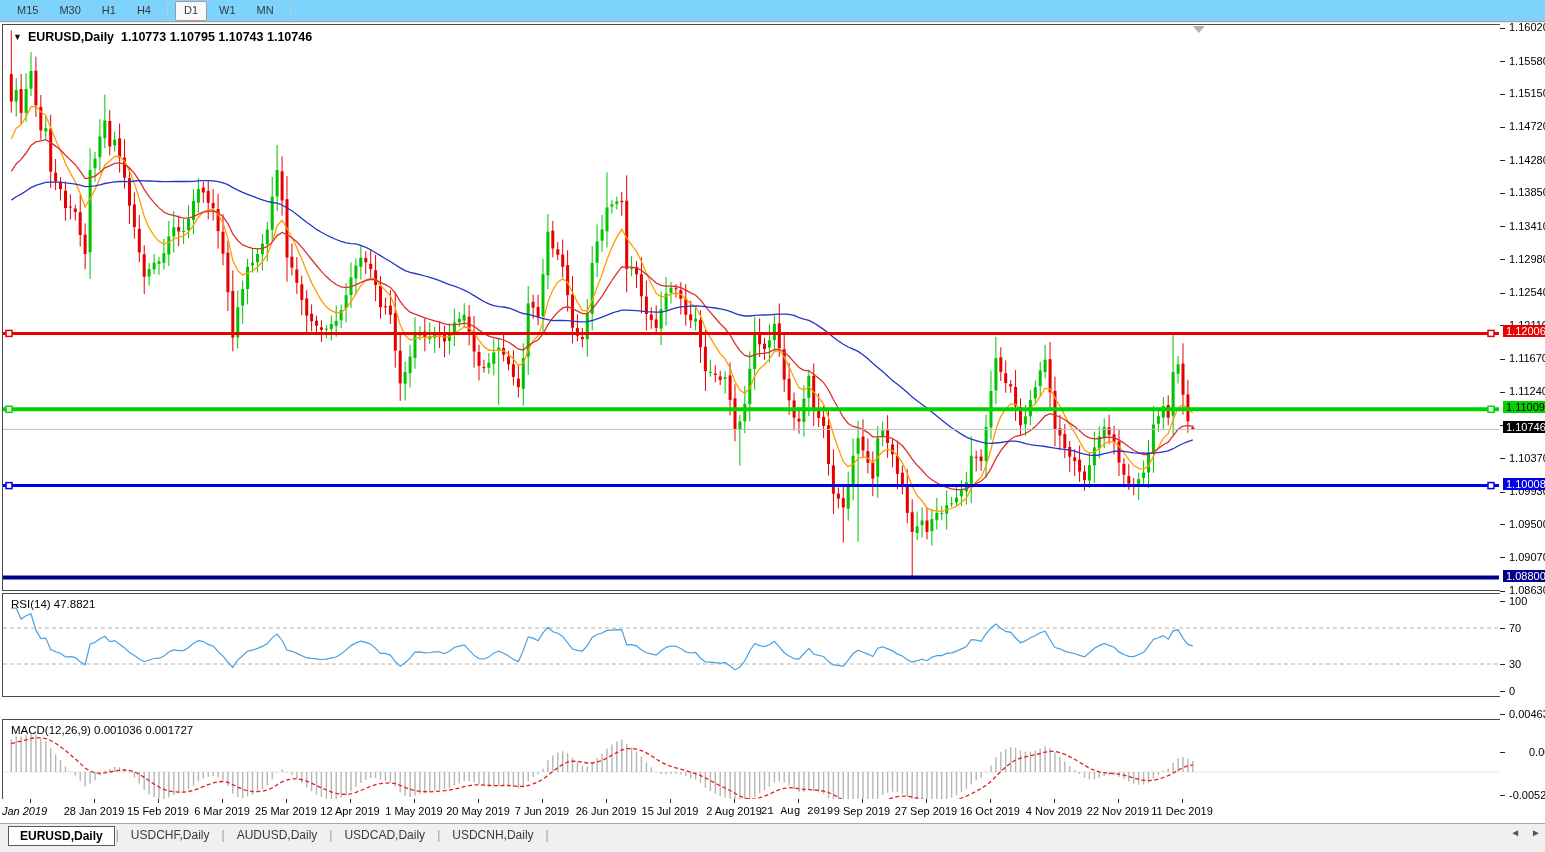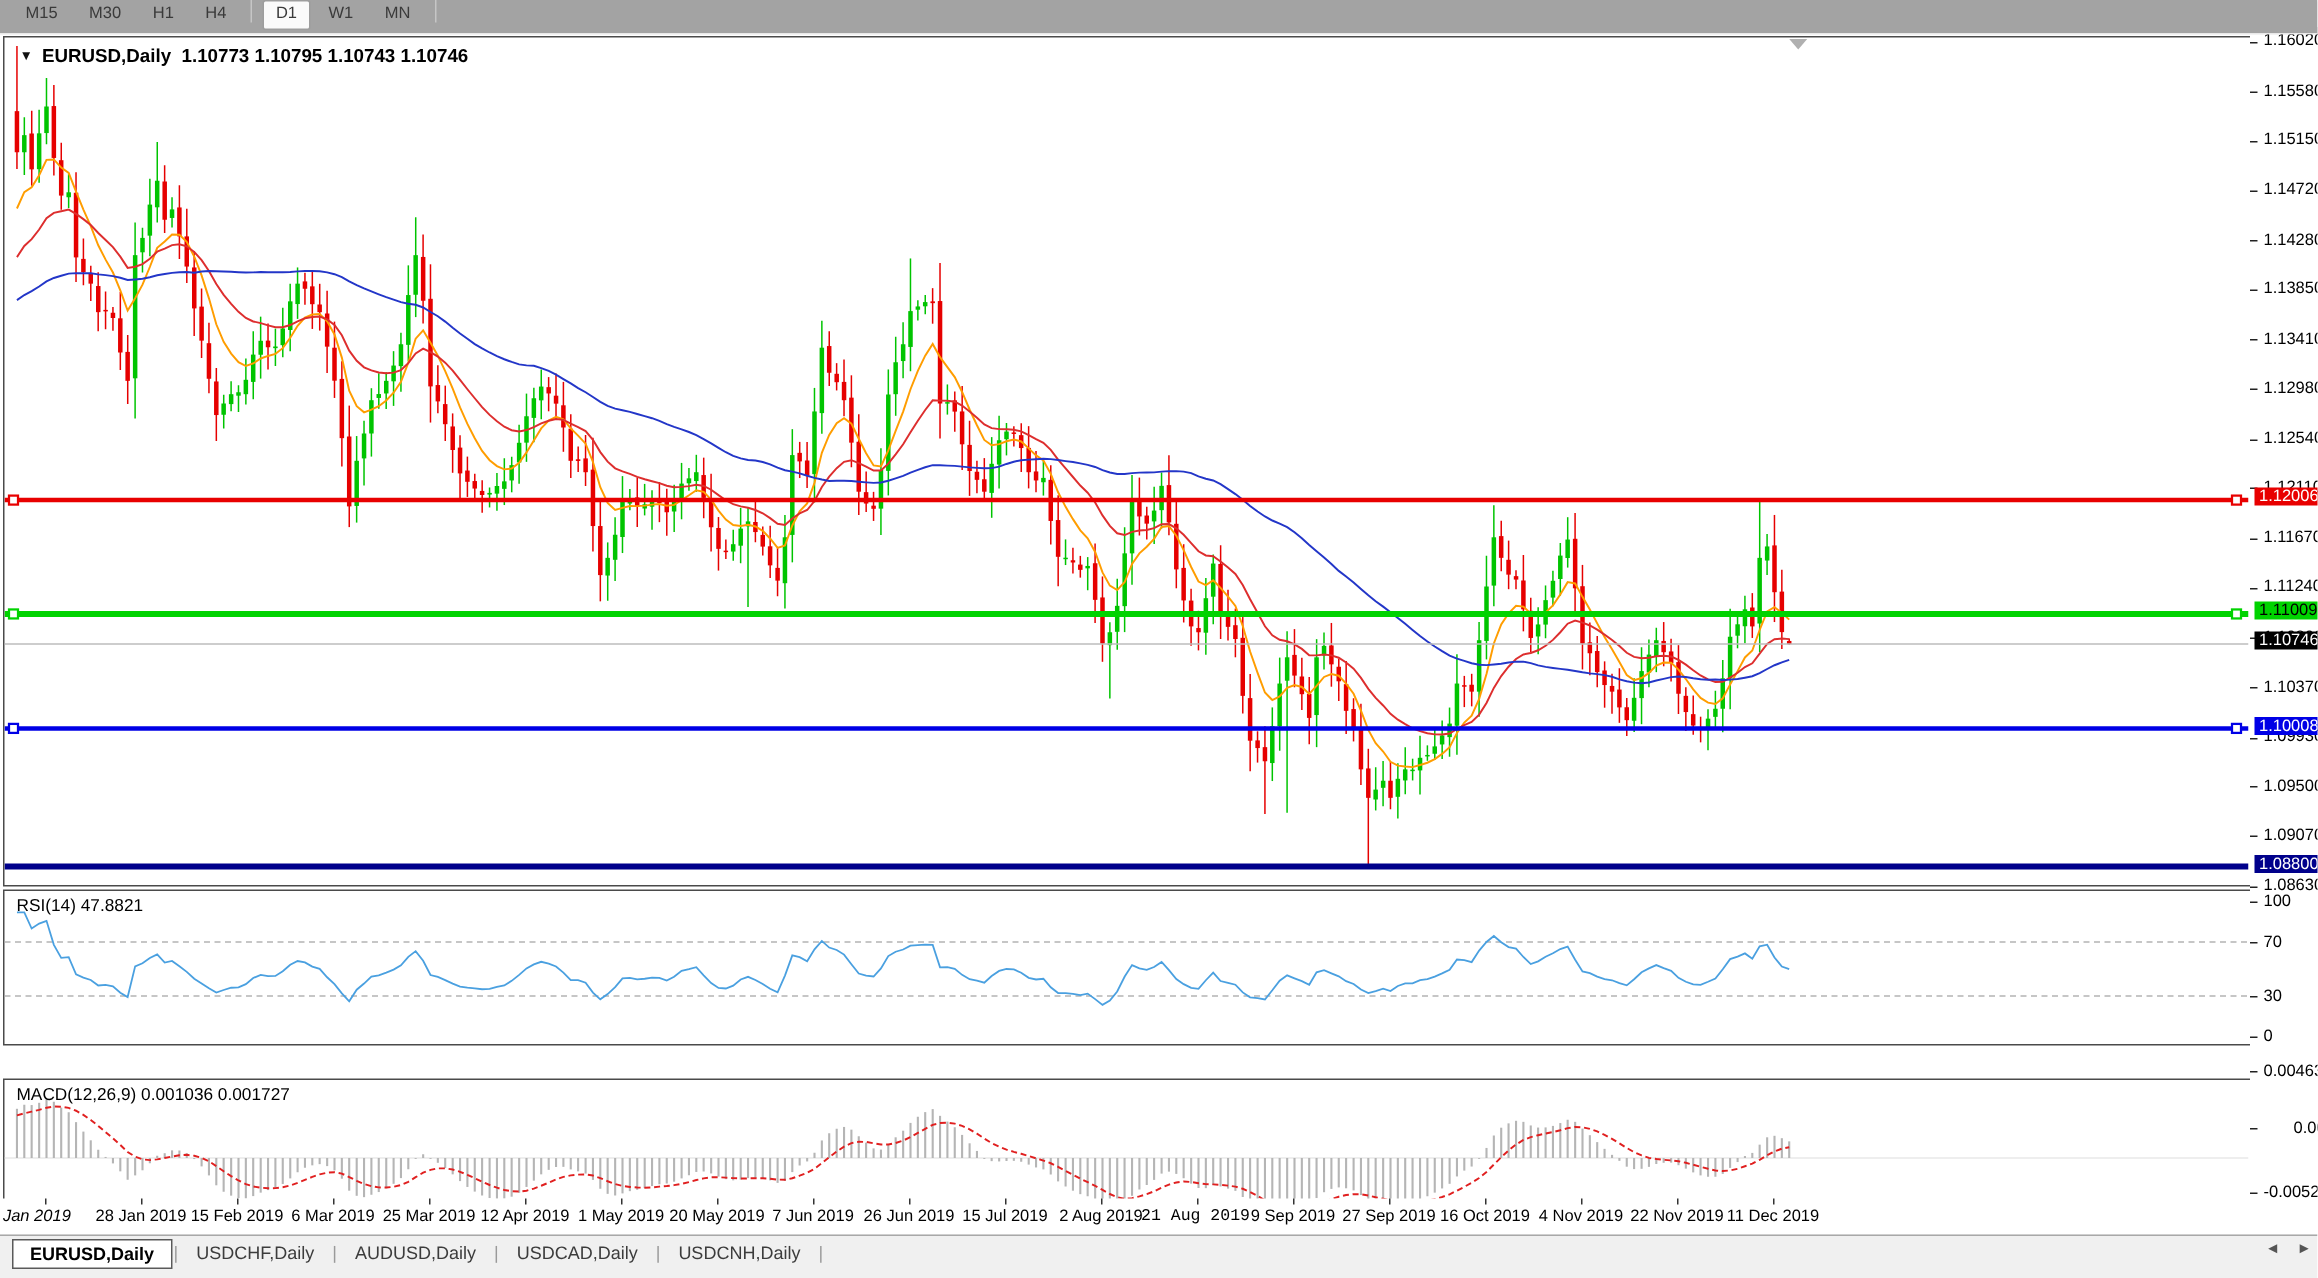--- a/index.html
+++ b/index.html
@@ -1,17 +1,17 @@
 <!DOCTYPE html>
 <html><head>
 <meta charset="utf-8">
 <style>
 html,body{margin:0;padding:0}
 body{width:1545px;height:852px;position:relative;background:#ffffff;font-family:"Liberation Sans",sans-serif;overflow:hidden}
-.toolbar{position:absolute;left:0;top:0;width:1545px;height:22px;background:#a3a3a3;border-bottom:4px solid #a3a3a3;box-shadow:0 1px 0 #e8e8e8;display:flex;align-items:flex-start;padding-left:8px;box-sizing:border-box;z-index:5}
+.toolbar{position:absolute;left:0;top:0;width:1545px;height:22px;background:#7dd3fc;border-bottom:1px solid #a3a3a3;box-shadow:0 1px 0 #e8e8e8;display:flex;align-items:center;padding-left:8px;box-sizing:border-box;z-index:5}
 .tfbtn{height:18px;line-height:17px;padding:0 8px;font-size:11px;color:#3a3a3a;margin-right:3px;border:1px solid transparent;border-radius:2px;cursor:default}
 .tfbtn.active{background:#fafafa;border-color:#9d9d9d}
 .tbsep{width:1px;height:15px;background:#c6c6c6;margin:0 7px 0 4px}
 .panel{position:absolute;left:2px;width:1516px;background:#fff;border:1px solid #4a4a4a;box-sizing:border-box}
 #mainPanel{top:24px;height:567px}
 #rsiPanel{top:593px;height:104px}
 #macdPanel{top:719px;height:100px}
 .panel svg{position:absolute;left:0;top:0}
 .panel-label{position:absolute;left:8px;top:4px;font-size:11.5px;color:#000;z-index:3;white-space:nowrap}
 #chartTitle{position:absolute;left:10px;top:5px;font-size:12.5px;font-weight:bold;color:#000;z-index:3;white-space:nowrap}

